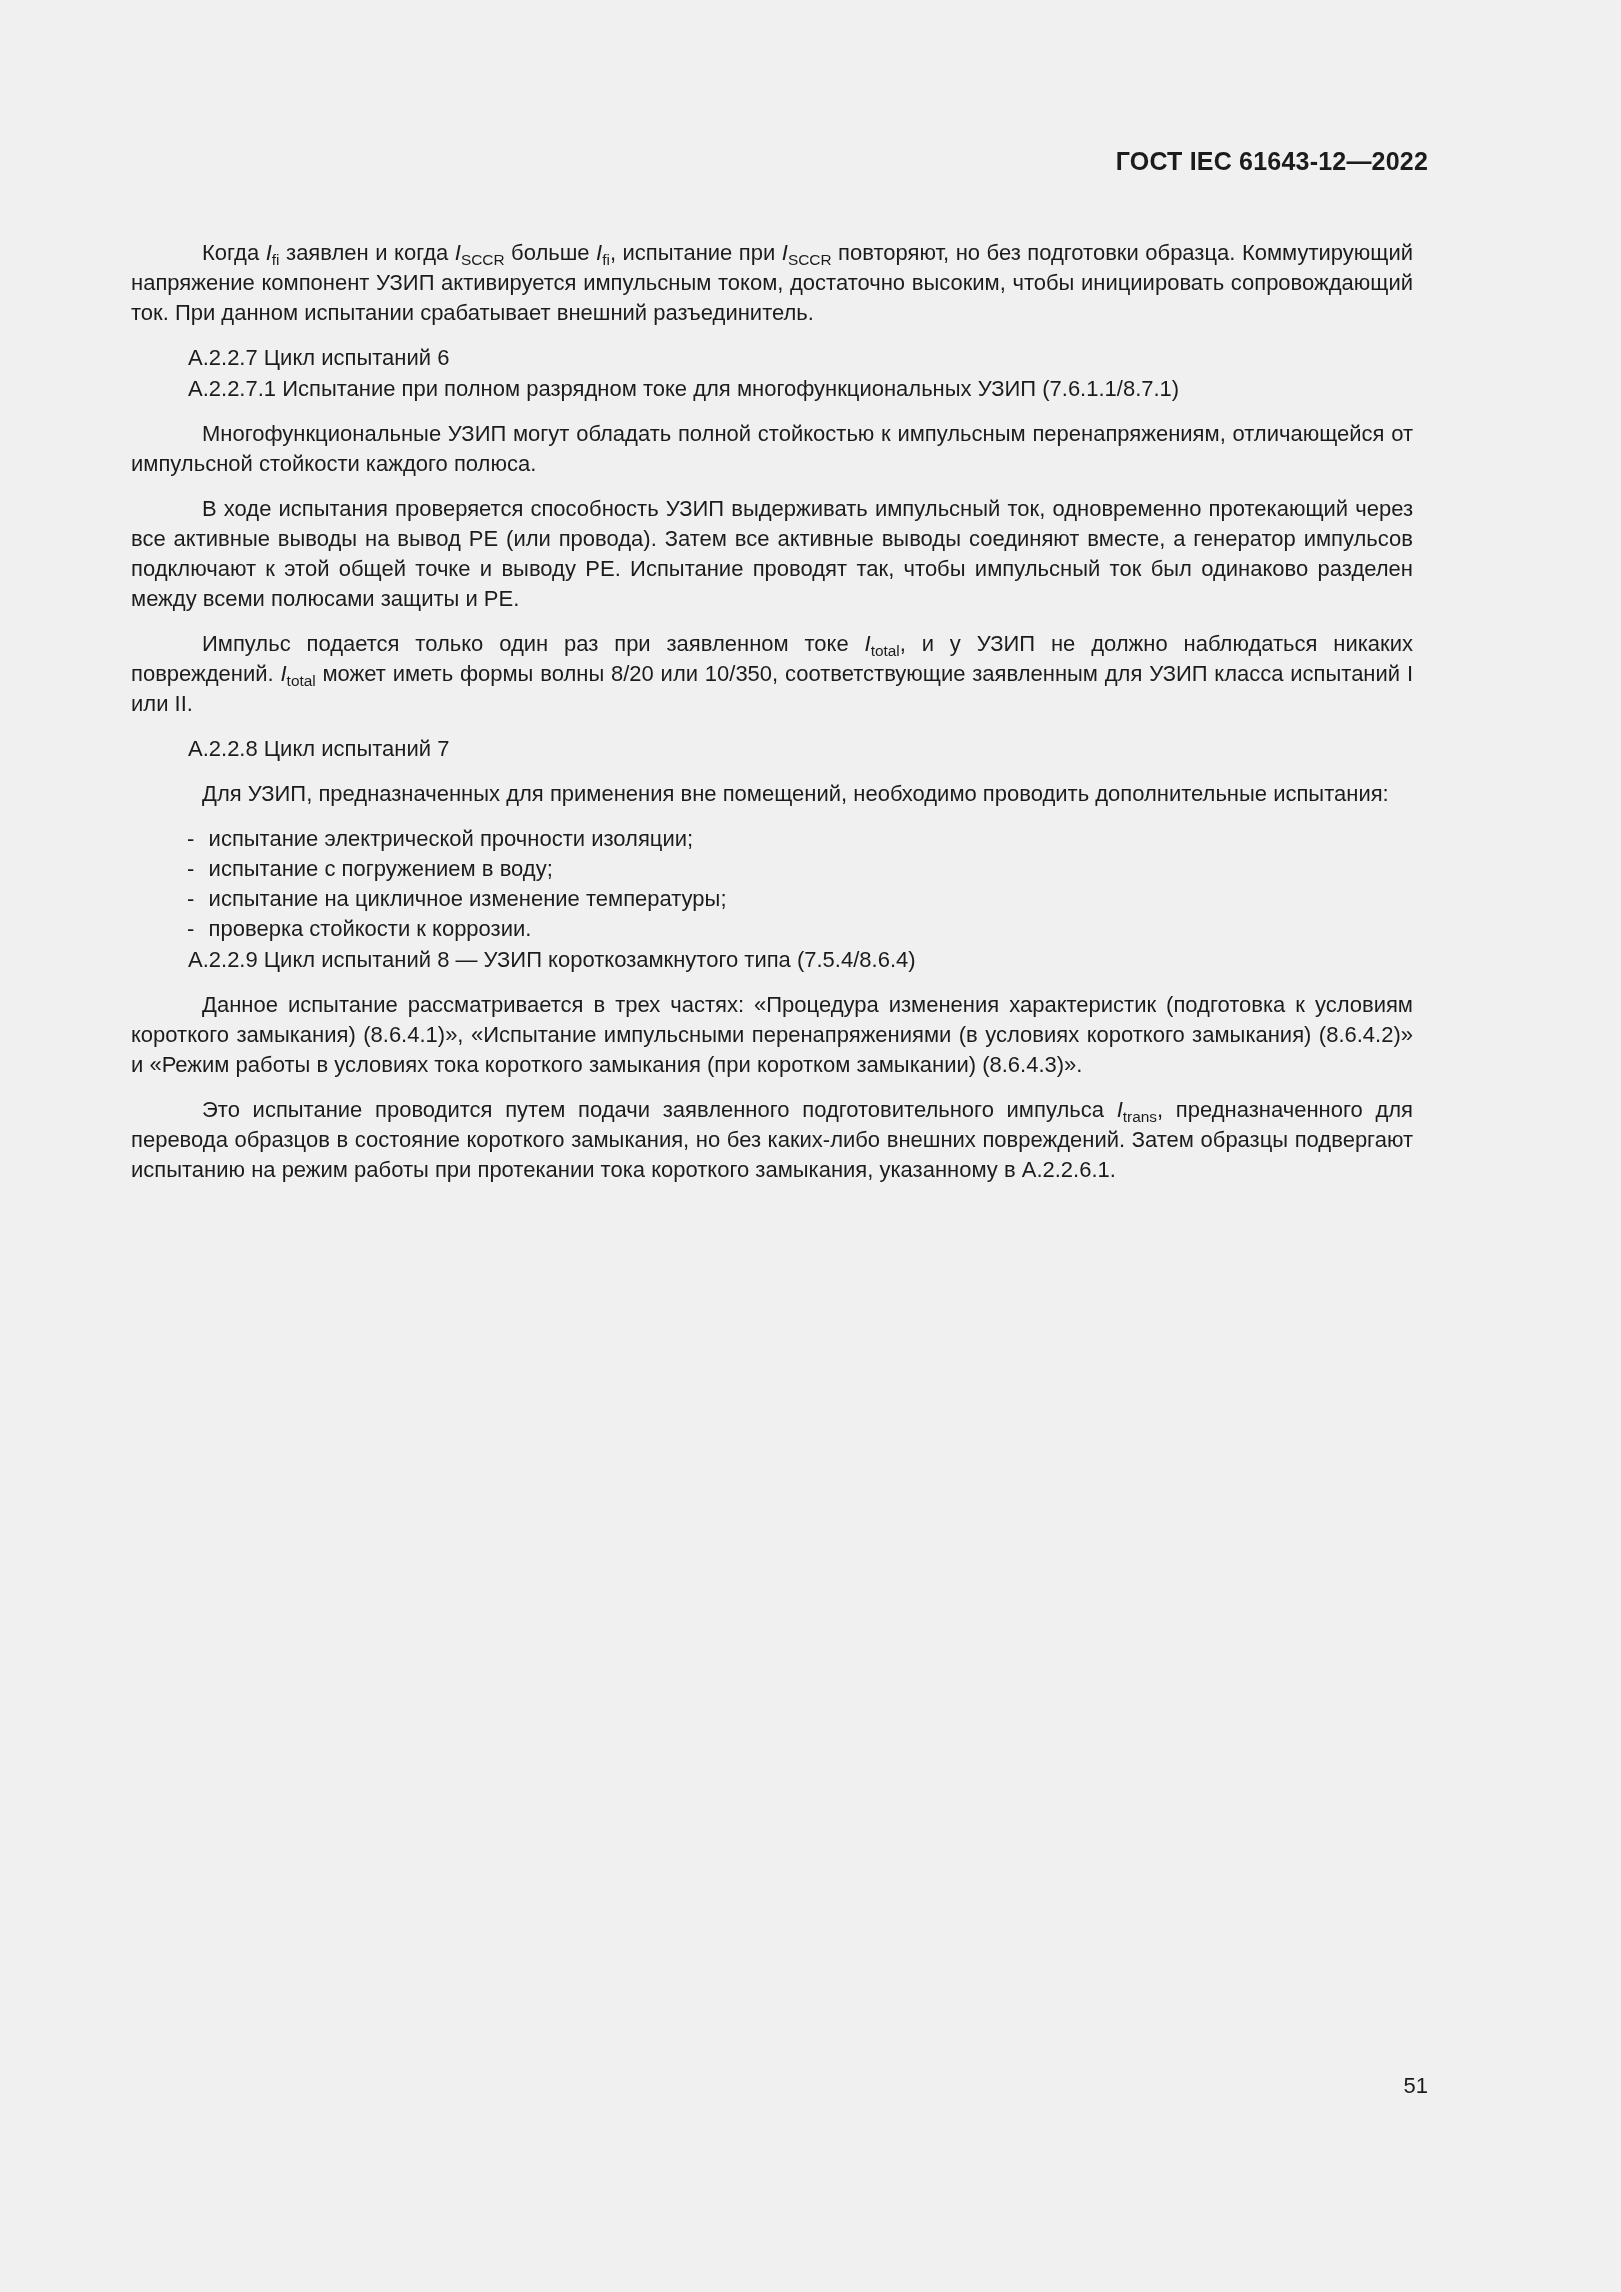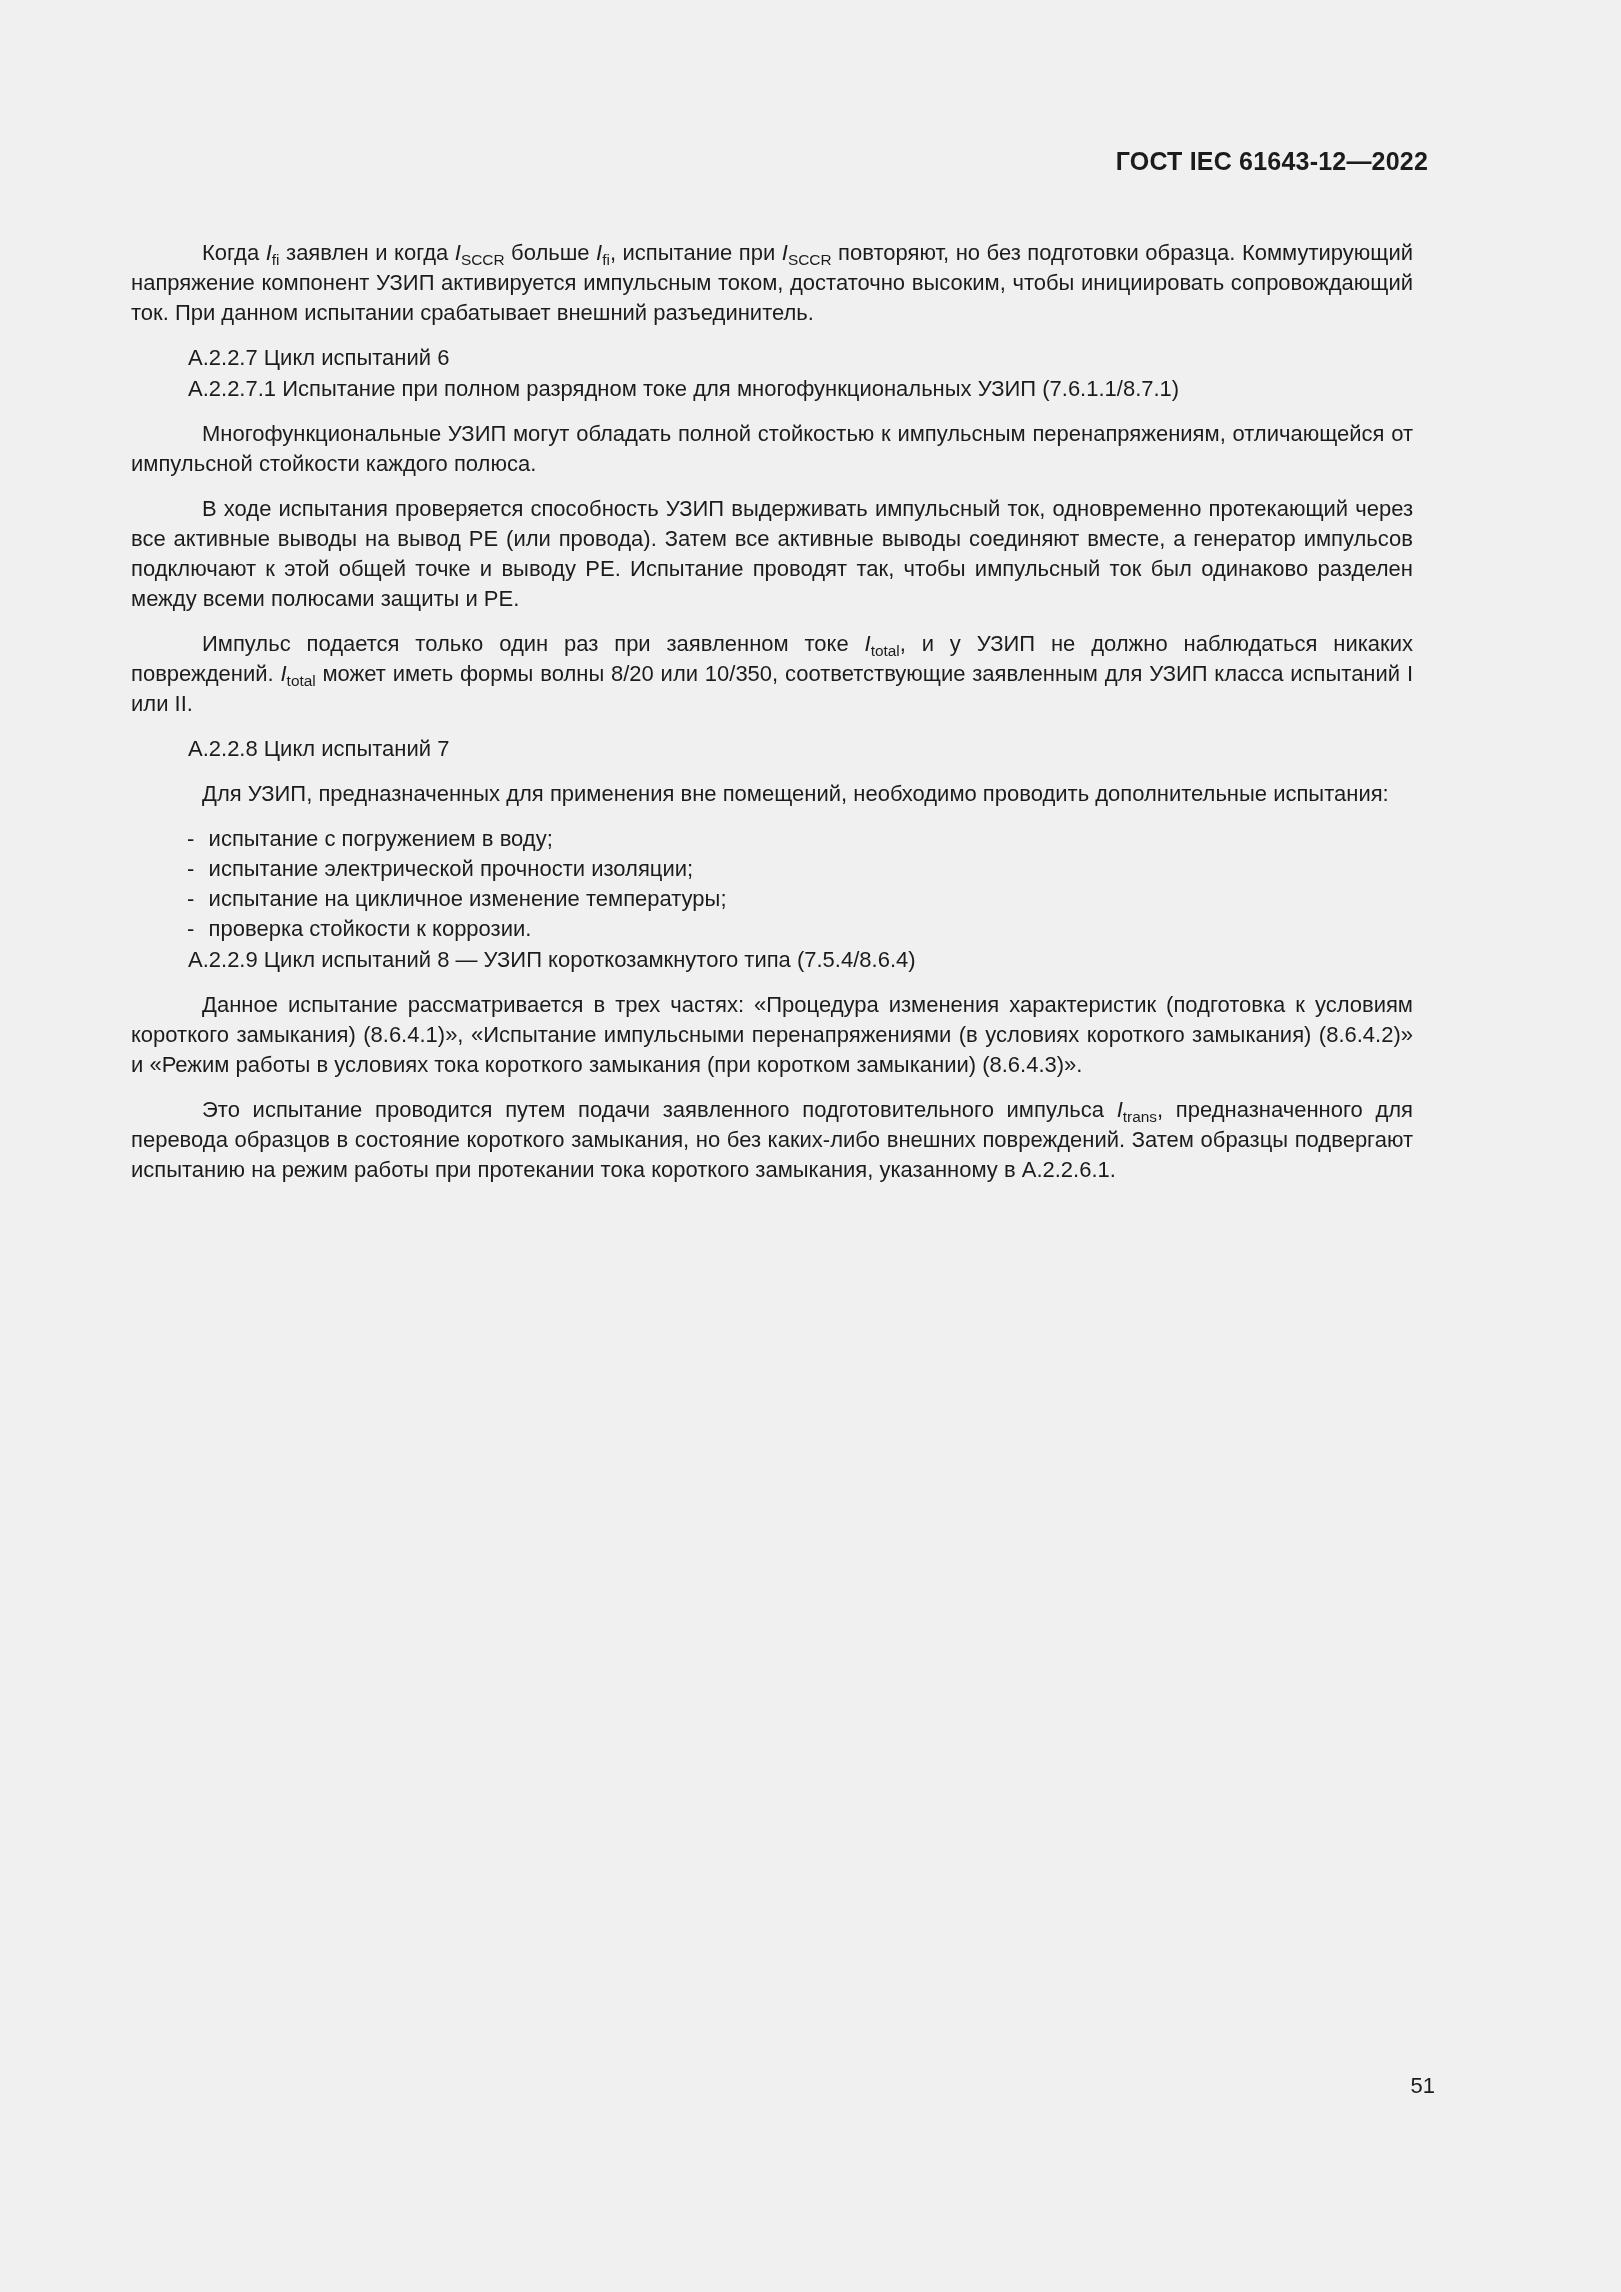--- a/index.html
+++ b/index.html
@@ -45,21 +45,21 @@
     .list-item {
       margin: 0;
       padding-left: 71px;
     }
     .list-item .dash { display: inline-block; width: 21.6px; }
     i.sym { font-style: italic; }
     sub { font-size: 70%; vertical-align: -0.35em; line-height: 0; }
     .page-number {
       position: absolute;
       top: 2073px;
-      right: 186px;
+      right: 193px;
       font-size: 22px;
       color: #1c1c1c;
     }
   </style>
 </head>
 <body>
 
 <div class="header">ГОСТ IEC 61643-12—2022</div>
 
 <div class="content">
@@ -72,22 +72,22 @@
   <p class="p">Многофункциональные УЗИП могут обладать полной стойкостью к импульсным перенапряжениям, отличаю­щейся от импульсной стойкости каждого полюса.</p>
   <p class="p">В ходе испытания проверяется способность УЗИП выдерживать импульсный ток, одновременно протека­ющий через все активные выводы на вывод PE (или провода). Затем все активные выводы соединяют вместе, а генератор импульсов подключают к этой общей точке и выводу PE. Испытание проводят так, чтобы импульсный ток был одинаково разделен между всеми полюсами защиты и PE.</p>
 
   <p class="p"><span>Импульс подается только один раз при заявленном токе </span><i class="sym">I</i><sub>total</sub><span>, и у УЗИП не должно наблюдаться никаких повреждений. </span><i class="sym">I</i><sub>total</sub><span> может иметь формы волны 8/20 или 10/350, соответствующие заявленным для УЗИП класса испытаний I или II.</span></p>
 
   <p class="heading">А.2.2.8  Цикл испытаний 7</p>
 
   <p class="p">Для УЗИП, предназначенных для применения вне помещений, необходимо проводить дополнительные ис­пытания:</p>
 
   <div>
+    <p class="list-item"><span class="dash">-</span><span>испытание электрической прочности изоляции;</span></p>
     <p class="list-item"><span class="dash">-</span><span>испытание с погружением в воду;</span></p>
-    <p class="list-item"><span class="dash">-</span><span>испытание электрической прочности изоляции;</span></p>
     <p class="list-item"><span class="dash">-</span><span>испытание на цикличное изменение температуры;</span></p>
     <p class="list-item"><span class="dash">-</span><span>проверка стойкости к коррозии.</span></p>
   </div>
 
 
   <p class="heading">А.2.2.9  Цикл испытаний 8 — УЗИП короткозамкнутого типа (7.5.4/8.6.4)</p>
 
   <p class="p">Данное испытание рассматривается в трех частях: «Процедура изменения характеристик (подготовка к ус­ловиям короткого замыкания) (8.6.4.1)», «Испытание импульсными перенапряжениями (в условиях короткого за­мыкания) (8.6.4.2)» и «Режим работы в условиях тока короткого замыкания (при коротком замыкании) (8.6.4.3)».</p>
 
   <p class="p"><span>Это испытание проводится путем подачи заявленного подготовительного импульса </span><i class="sym">I</i><sub>trans</sub><span>, предназначенного для перевода образцов в состояние короткого замыкания, но без каких-либо внешних повреждений. Затем об­разцы подвергают испытанию на режим работы при протекании тока короткого замыкания, указанному в А.2.2.6.1.</span></p>

